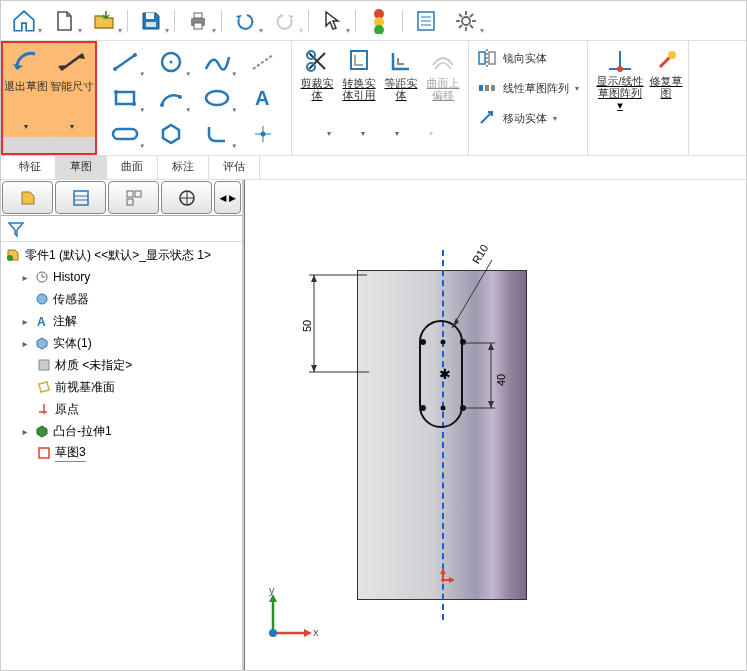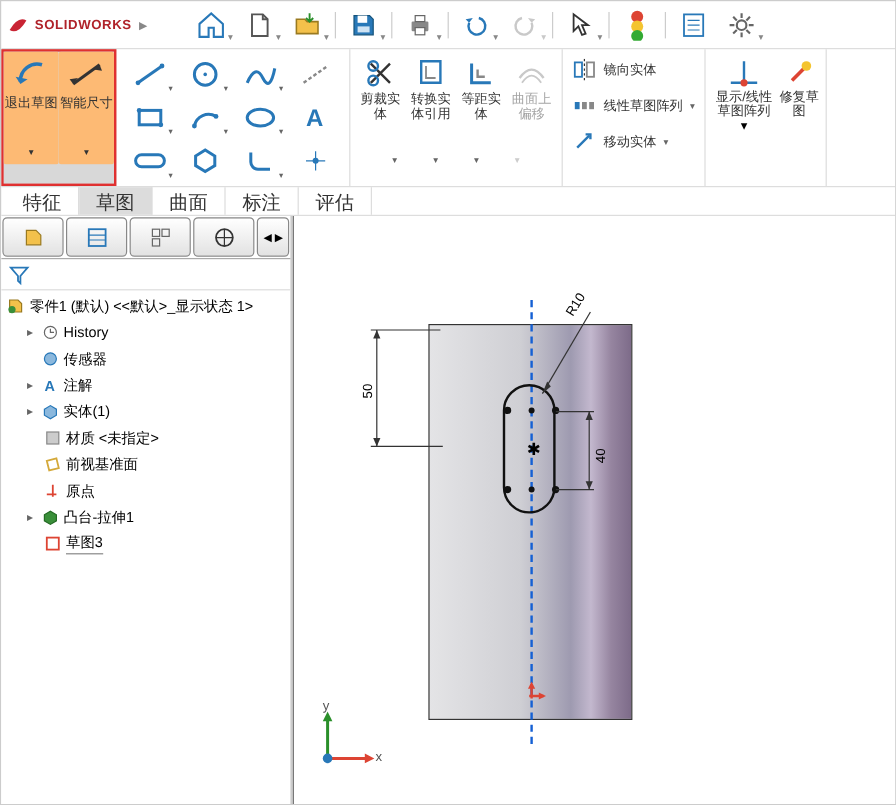--- a/index.html
+++ b/index.html
@@ -18,29 +18,29 @@
   .ribbon { height: 115px; display: flex; border-bottom: 1px solid #ddd; position:relative;}
   .ribbon-group { display: flex; flex-direction: column; align-items: center; border-right: 1px solid #ddd; padding: 2px 4px 0 4px;}
   .big-btn { width: 46px; height: 94px; display: flex; flex-direction: column; align-items: center; justify-content: flex-start; padding-top:4px; font-size: 11px; text-align: center; line-height: 1.2;border:1px solid transparent;border-radius:2px;position:relative;}
   .big-btn .lbl { margin-top: 4px; color:#333;}
   .big-btn .dd{font-size:8px; color:#333; margin-top:auto; margin-bottom:4px;}
   .highlighted { border: 2px solid #e03030; background:#d8d8d8;}
   .highlighted .big-btn{background:#fdba74;}
   .sketch-grid { display: grid; grid-template-columns: repeat(4, 44px); grid-template-rows: repeat(3, 34px); gap:2px; padding:2px;}
   .small-btn { display: flex; align-items: center; justify-content: center; position:relative;border-radius:2px;border:1px solid transparent;}
   .small-btn .dd{font-size:7px; color:#666; position:absolute; right:2px; bottom:0px;}
-  .mid-btn{width:42px;display:flex;flex-direction:column;align-items:center;font-size:11px;text-align:center;line-height:1.1;padding-top:4px;}
+  .mid-btn{width:42px;display:flex;flex-direction:column;align-items:center;font-size:11px;text-align:center;line-height:1.1;padding-top:4px;text-decoration:underline;}
   .mid-btn .lbl{margin-top:2px;color:#333;}
   .disabled{opacity:0.45;}
   .tool-row{display:flex;align-items:center;gap:6px;font-size:11px;padding:6px 4px;}
   .tool-row .lbl{color:#333;}
 
   
   .tabbar { height: 24px; display: flex; border-bottom: 1px solid #ddd; padding-left:4px;}
-  .tab { padding: 3px 14px; font-size: 16px; color:#333;border-right:1px solid #ddd;text-align:center;}
+  .tab { padding: 3px 14px; font-size: 11px; color:#333;border-right:1px solid #ddd;text-align:center;}
   .tab.active { background:#dcdcdc;}
   
   
   .view-toolbar{position:absolute; right:4px; top:178px; display:flex; gap:4px;}
   .view-toolbar .vb{width:30px;height:28px;display:flex;align-items:center;justify-content:center;}
 
   
   .main { display: flex; height: calc(671px - 40px - 115px - 24px); }
   .side { width: 244px; border-right: 3px ridge #ccc; display:flex; flex-direction:column; background:#fff;}
   .side-toolbar{height:36px;border-bottom:1px solid #aaa;display:flex;}
@@ -57,27 +57,20 @@
     border:1px solid #333;}
   .dim-text{position:absolute;font-size:11px;transform:rotate(-90deg);transform-origin:left top;}
   .centerline-v{position:absolute;width:0;border-left:2px dashed #1560d4;}
   .slot{position:absolute;border:2px solid #111;border-radius:22px;}
   .triad{position:absolute;left:18px;bottom:20px;}
 </style>
 </head>
 <body>
 
 <div class="titlebar">
-  <div class="logo-area">
-    <svg width="20" height="20" viewBox="0 0 20 20">
-        <path d="M3 14 Q10 2 17 6 Q10 18 3 14" fill="#c92434"></path>
-      </svg>
-    <span class="logo-text">SOLIDWORKS</span>
-    <span style="font-size:9px;color:#888;margin-left:2px;">▶</span>
-  </div>
   <div class="titlebar-btn">
       <svg width="26" height="26" viewBox="0 0 24 24">
         <path d="M3 11 L12 3 L21 11 V21 H14 V14 H10 V21 H3 Z" fill="none" stroke="#2878b8" stroke-width="1.6"></path>
       </svg>
       <span class="dd">▾</span>
     </div>
   <div class="titlebar-btn">
       <svg width="24" height="24" viewBox="0 0 24 24">
         <path d="M6 3 H15 L19 7 V21 H6 Z" fill="none" stroke="#555" stroke-width="1.6"></path>
         <path d="M15 3 V7 H19" fill="none" stroke="#555" stroke-width="1.6"></path>

